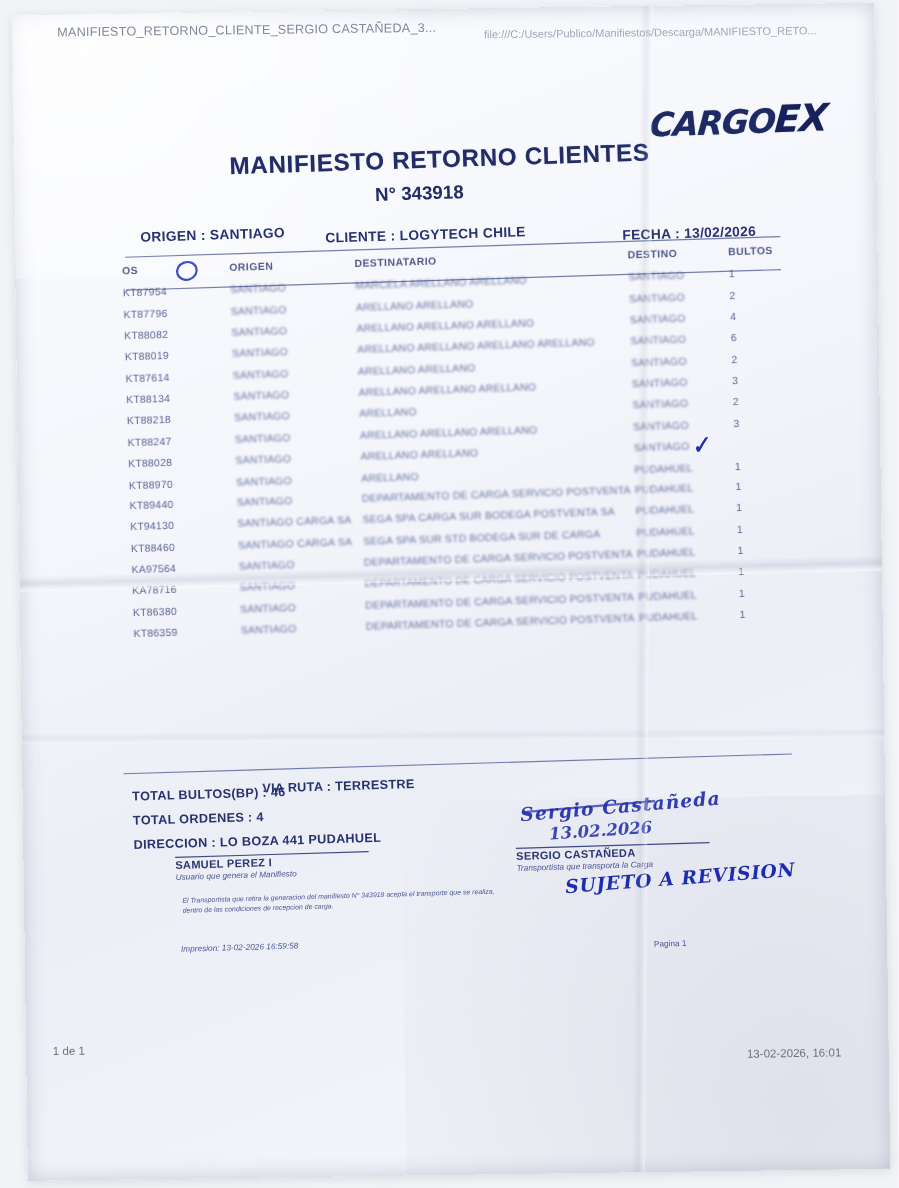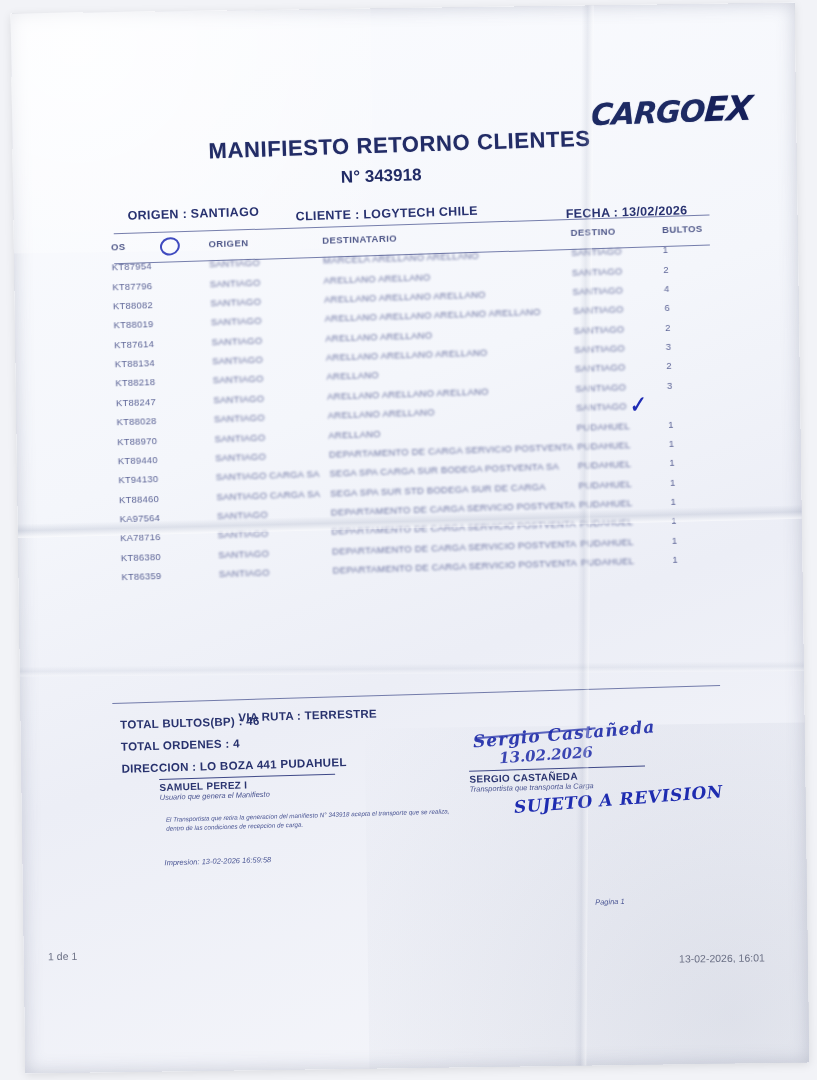--- a/index.html
+++ b/index.html
@@ -297,23 +297,21 @@
     font-size: 7.5px;
     font-style: italic;
     color: #4b5694;
   }
   .pagina {
     position: absolute;
     left: 572px;
     top: 848px;
     transform: rotate(-0.9deg);
     font-size: 7.5px;
-    font-style: italic;
     color: #4b5694;
-    margin-top: 44px;
   }
 
   
   .hand {
     position: absolute;
     color: #1d2aa8;
     font-family: "DejaVu Serif", serif;
     font-style: italic;
     font-weight: bold;
     pointer-events: none;
@@ -582,17 +580,21 @@
       <div class="hand hand-firma2">13.02.2026</div>
       <div class="hand hand-revision">SUJETO A REVISION</div>
 
     </div>
 
     <div class="crease c1"></div>
     <div class="crease c2"></div>
     <div class="crease v1"></div>
   </div>
 
+  <div class="top-strip">
+    <div class="top-title">MANIFIESTO_RETORNO_CLIENTE_SERGIO CASTAÑEDA_3...</div>
+    <div class="top-path">file:///C:/Users/Publico/Manifiestos/Descarga/MANIFIESTO_RETO...</div>
+  </div>
 
   <div class="viewer-footer-left">1 de 1</div>
   <div class="viewer-footer-right">13-02-2026, 16:01</div>
 
 </div>
 
 </body></html>

